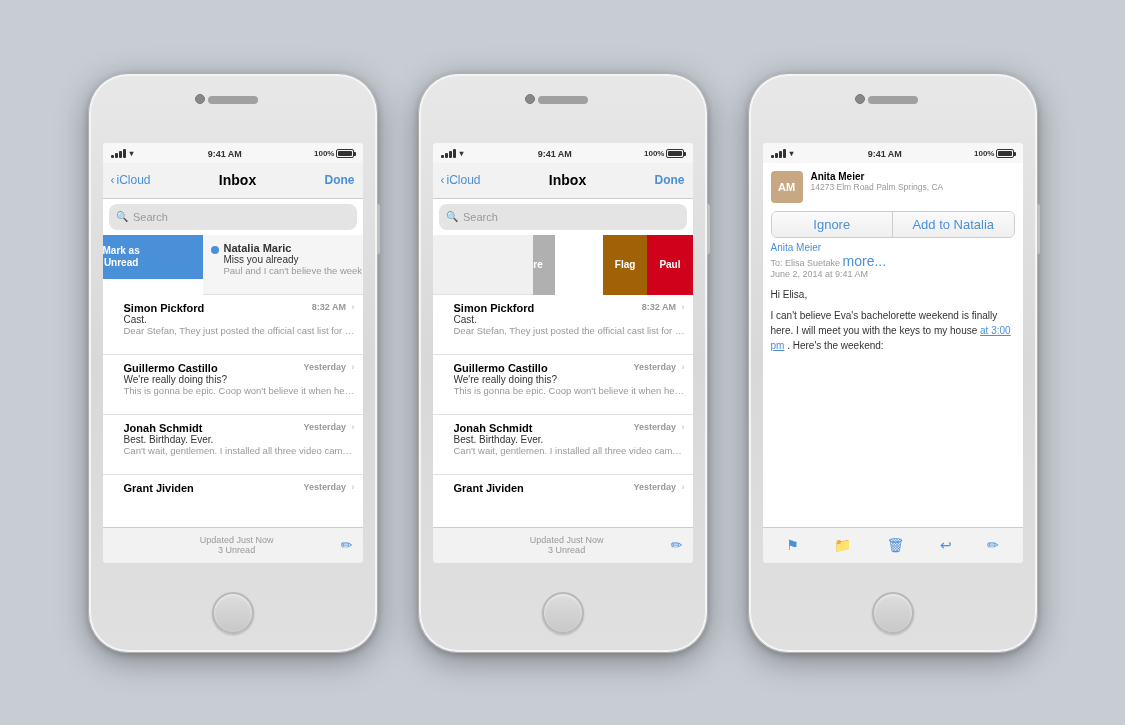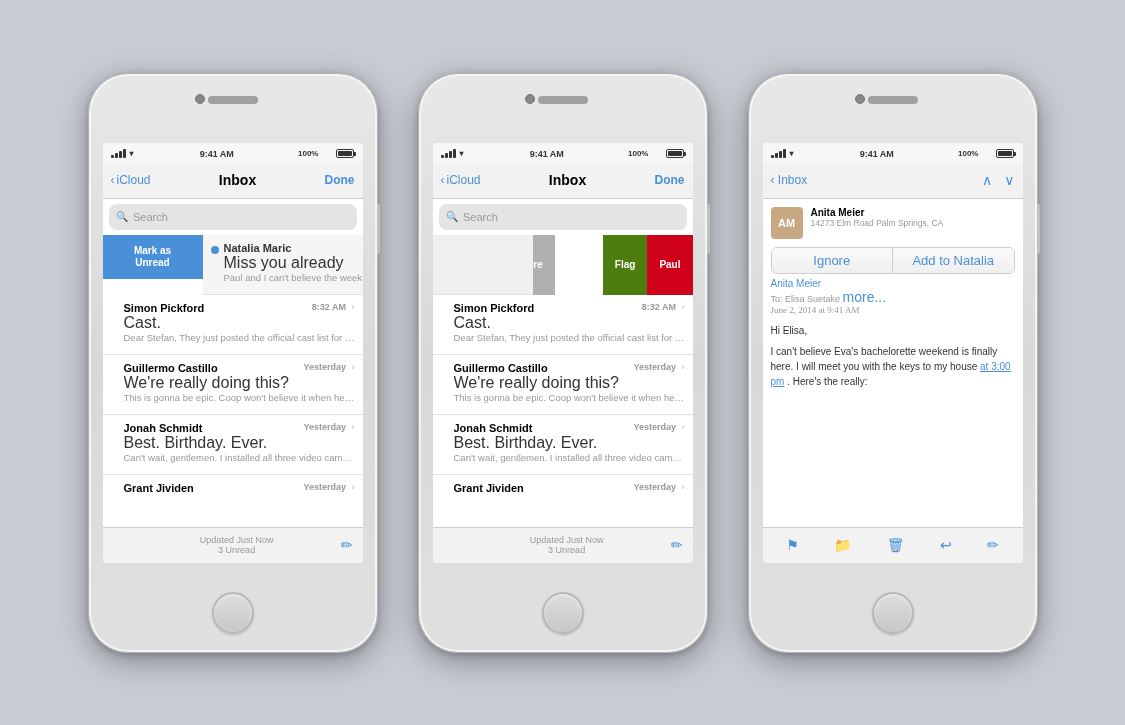--- a/index.html
+++ b/index.html
@@ -102,21 +102,21 @@
     }
     .status-bar .signal { display: flex; gap: 1px; align-items: flex-end; }
     .status-bar .signal span {
       display: inline-block;
       width: 3px;
       background: #333;
       border-radius: 1px;
     }
     .status-bar .wifi { font-size: 8px; margin: 0 2px; }
     .status-bar .time { font-size: 9px; font-weight: 700; }
-    .status-bar .battery-area { display: flex; align-items: center; gap: 18px; }
+    .status-bar .battery-area { display: flex; align-items: center; gap: 2px; }
     .status-bar .battery-text { font-size: 8px; }
     .status-bar .battery {
       width: 18px; height: 9px;
       border: 1px solid #333;
       border-radius: 2px;
       position: relative;
       display: flex; align-items: center; padding: 1px;
     }
     .status-bar .battery::after {
       content: '';
@@ -199,21 +199,21 @@
     }
     .mail-item .mail-content { flex: 1; overflow: hidden; }
     .mail-item .mail-sender {
       font-size: 11px;
       font-weight: 700;
       color: #000;
       display: flex;
       justify-content: space-between;
     }
     .mail-item .mail-subject {
-      font-size: 16px;
+      font-size: 10px;
       color: #333;
       white-space: nowrap;
       overflow: hidden;
       text-overflow: ellipsis;
     }
     .mail-item .mail-preview {
       font-size: 9.5px;
       color: #999;
       white-space: nowrap;
       overflow: hidden;
@@ -227,21 +227,21 @@
       position: relative;
       overflow: hidden;
     }
     .swipe-reveal {
       position: absolute;
       left: 0; top: 0; bottom: 16px;
       width: 100px;
       background: #4a90d9;
       display: flex;
       align-items: center;
-      justify-content: center;
+      justify-content: flex-start;
       z-index: 2;
     }
     .swipe-reveal .mark-text {
       color: #fff;
       font-size: 10px;
       font-weight: 600;
       text-align: center;
       line-height: 1.2;
     }
     .swipe-item-shifted {
@@ -259,21 +259,21 @@
     .swipe-action-btn {
       display: flex;
       align-items: center;
       justify-content: center;
       font-size: 10px;
       font-weight: 600;
       color: #fff;
       padding: 0 12px;
     }
     .swipe-action-more { background: #b0b0b0; }
-    .swipe-action-flag { background: #4d7c0f; margin-left: 48px; }
+    .swipe-action-flag { background: #a16207; margin-left: 48px; }
     .swipe-action-trash { background: #d0021b; }
 
     
     .mail-footer {
       position: absolute;
       bottom: 0;
       left: 0; right: 0;
       height: 36px;
       background: #f2f2f2;
       border-top: 1px solid #ccc;
@@ -329,21 +329,21 @@
       text-align: center;
       padding: 5px;
       font-size: 13px;
       color: #4a90d9;
       background: linear-gradient(180deg, #fafafa 0%, #efefef 100%);
       cursor: pointer;
     }
     .contact-action-btn:first-child { border-right: 1px solid #ccc; }
 
     .email-subject { font-size: 13px; font-weight: 700; color: #000; margin: 6px 0 2px; }
-    .email-date { font-size: 9px; color: #999; margin-bottom: 8px; font-family: Liberation Serif, serif; }
+    .email-date { font-size: 9px; color: #999; margin-bottom: 8px; }
     .email-body { font-size: 10px; color: #333; line-height: 1.5; }
     .email-body a { color: #4a90d9; text-decoration: underline; }
     .email-body .address-link { color: #4a90d9; text-decoration: underline; display: block; }
 
     .detail-sender-name { font-size: 10px; color: #4a90d9; }
     .detail-to-line { font-size: 9px; color: #999; }
 
     
     .detail-toolbar {
       position: absolute;
@@ -614,30 +614,20 @@
       </div>
       <span class="time">9:41 AM</span>
       <div class="battery-area">
         <span class="battery-text">100%</span>
         <div class="battery">
           <div class="battery-fill"></div>
         </div>
       </div>
     </div>
 
-    <div class="email-detail-nav">
-      <div class="back-btn">
-        <span>‹ </span>
-        <span>Inbox</span>
-      </div>
-      <div class="nav-arrows">
-        <span class="arrow-btn">∧</span>
-        <span class="arrow-btn">∨</span>
-      </div>
-    </div>
 
     <div style="overflow-y:auto;height:calc(100% - 56px - 36px);">
       <div class="email-detail">
 
         <div class="sender-row">
           <div class="sender-avatar">AM</div>
           <div class="sender-info">
             <div class="sender-name-line">Anita Meier</div>
             <div class="sender-addr-line">14273 Elm Road Palm Springs, CA</div>
           </div>
@@ -654,21 +644,21 @@
           <a style="color:#4a90d9;font-size:14px;">more...</a>
         </div>
 
         <div class="email-date">June 2, 2014 at 9:41 AM</div>
 
         <div class="email-body">
           <div>Hi Elisa,</div>
           <div style="margin-top:6px;">
             <span>I can't believe Eva's bachelorette weekend is finally here. I will meet you with the keys to my house</span>
             <a style="color:#4a90d9;">at 3:00 pm</a>
-            <span>. Here's the really:</span>
+            <span>. Here's the weekend:</span>
           </div>
         </div>
       </div>
     </div>
 
     <div class="detail-toolbar">
       <span class="tool-btn">⚑</span>
       <span class="tool-btn">📁</span>
       <span class="tool-btn">🗑</span>
       <span class="tool-btn">↩</span>

